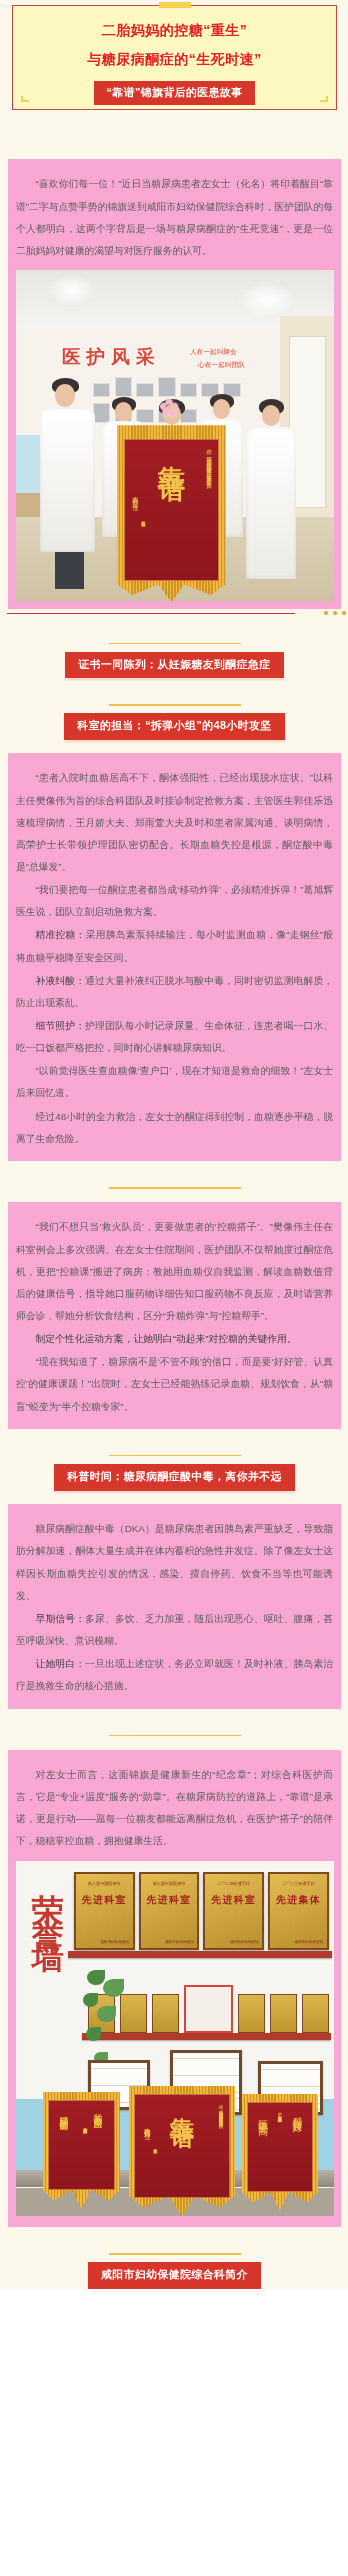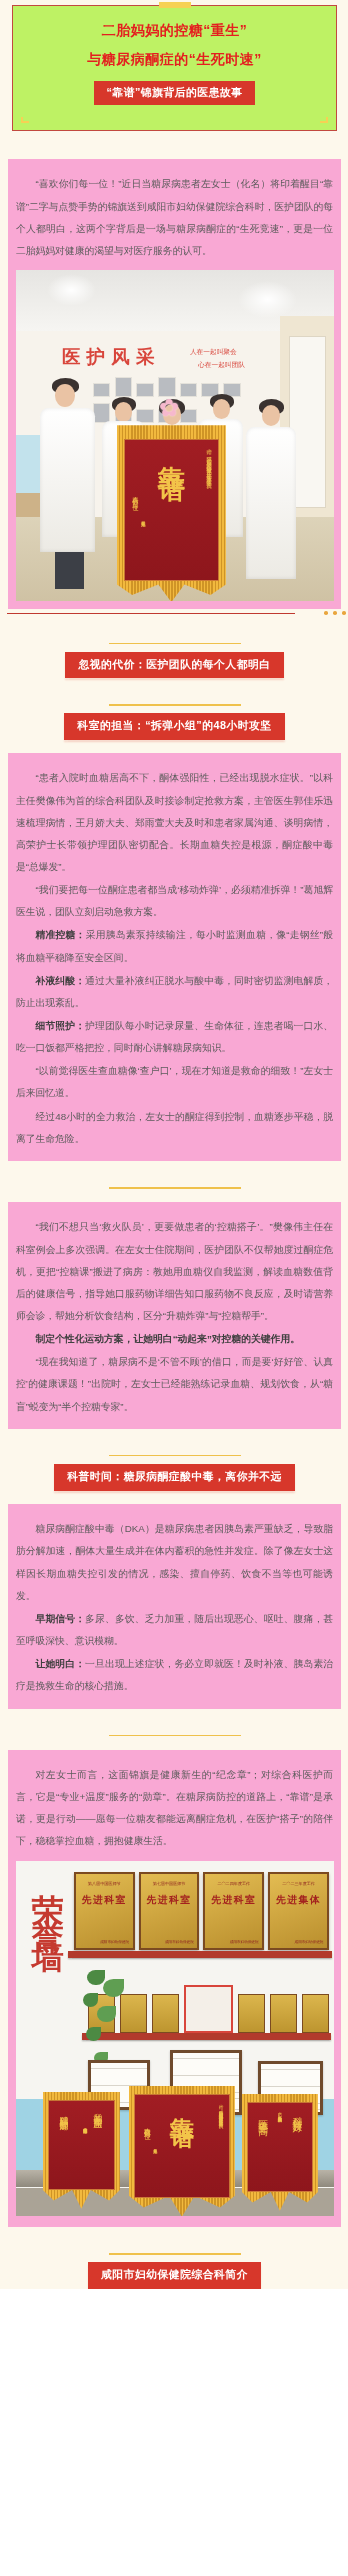--- a/index.html
+++ b/index.html
@@ -2,37 +2,37 @@
 <html style="font-size:8.2px"><head>
 <meta charset="utf-8">
 <style>
   * { box-sizing: border-box; margin: 0; padding: 0; }
   html,body { background:#ffffff; }
   body { width: 349px; margin: 0 auto; font-family: "Liberation Sans", "DejaVu Sans", sans-serif; }
   .page { width: 349px; background: #fdf8ec; }
 
   
   .header-zone { padding-top: 4.6px; height: 112px; position: relative; }
-  .header-card { position: relative; margin: 0 12px; height: 126px; background:#bef264; border: 1px solid #c2493f; }
+  .header-card { position: relative; margin: 0 12px; height: 105px; background:#fef9c3; border: 1px solid #c2493f; }
   .header-tab { position:absolute; top:-4.1px; left:50%; transform:translateX(-50%); width:32px; height:6.7px; background:#f6d154; }
   .corner { position:absolute; bottom:6.2px; width:7.7px; height:6.2px; }
   .corner.cl { left:8.2px; border-left:2.1px solid #f6d154; border-bottom:2.1px solid #f6d154; }
   .corner.cr { right:8.2px; border-right:2.1px solid #f6d154; border-bottom:2.1px solid #f6d154; }
   .title-line { text-align:center; color:#e41f1f; font-weight:bold; font-size:14px; letter-spacing:0.5px; }
   .t1 { margin-top:16.5px; }
   .t2 { margin-top:10.8px; }
   .subtitle-wrap { text-align:center; margin-top:12px; }
   .subtitle-box { display:inline-block; background:#d7372b; color:#fff; font-size:10.8px; font-weight:bold; padding:5.2px 12.4px; letter-spacing:0.5px; }
 
   
   .card { margin:0 7.7px; background:#f9a8d4; padding:14.4px 8.2px 11.3px; }
   .card-a { margin-top:47px; padding-bottom:8.2px; }
   .par { font-size:9.8px; line-height:2.26; color:#5b5b5b; text-indent:2em; text-align:justify; }
   .par + .par { margin-top:1px; }
-  .lead, .par.boldpar { font-weight:bold; color:#404040; }
+  .lead, .par.boldpar { font-weight:normal; color:#404040; }
 
   
   .divider-zone { position:relative; height:6.2px; margin-top:1px; }
   .div-line { position:absolute; left:6.7px; top:2.6px; width:288px; height:1px; background:#c0392f; }
   .dot { position:absolute; top:1px; width:3.6px; height:3.6px; border-radius:50%; background:#e9a63e; }
   .d1 { left:324px; } .d2 { left:333px; } .d3 { left:342px; }
 
   
   .sec-rule { width:132px; height:1.5px; background:#efc14b; margin:26px auto 0; }
   .sec-head { text-align:center; margin-top:7.7px; }
@@ -204,21 +204,21 @@
 
   <div class="divider-zone">
     <div class="div-line"></div>
     <span class="dot d1"></span>
     <span class="dot d2"></span>
     <span class="dot d3"></span>
   </div>
 
   <div class="sec-rule"></div>
   <div class="sec-head">
-    <span class="sec-box">忽视的代价：医护团队的每个人都明白</span>
+    <span class="sec-box">证书一同陈列：从妊娠糖友到酮症急症</span>
   </div>
 
   <div class="sec-rule"></div>
   <div class="sec-head">
     <span class="sec-box">科室的担当：“拆弹小组”的48小时攻坚</span>
   </div>
   <div class="card card-sec">
     <p class="par"><span class="lead"></span><span>“患者入院时血糖居高不下，酮体强阳性，已经出现脱水症状。”以科主任樊像伟为首的综合科团队及时接诊制定抢救方案，主管医生郭佳乐迅速梳理病情，王月娇大夫、郑雨萱大夫及时和患者家属沟通、谈明病情，高荣护士长带领护理团队密切配合。长期血糖失控是根源，酮症酸中毒是“总爆发”。</span></p>
     <p class="par"><span class="lead"></span><span>“我们要把每一位酮症患者都当成‘移动炸弹’，必须精准拆弹！”葛旭辉医生说，团队立刻启动急救方案。</span></p>
     <p class="par"><span class="lead">精准控糖：</span><span>采用胰岛素泵持续输注，每小时监测血糖，像“走钢丝”般将血糖平稳降至安全区间。</span></p>

